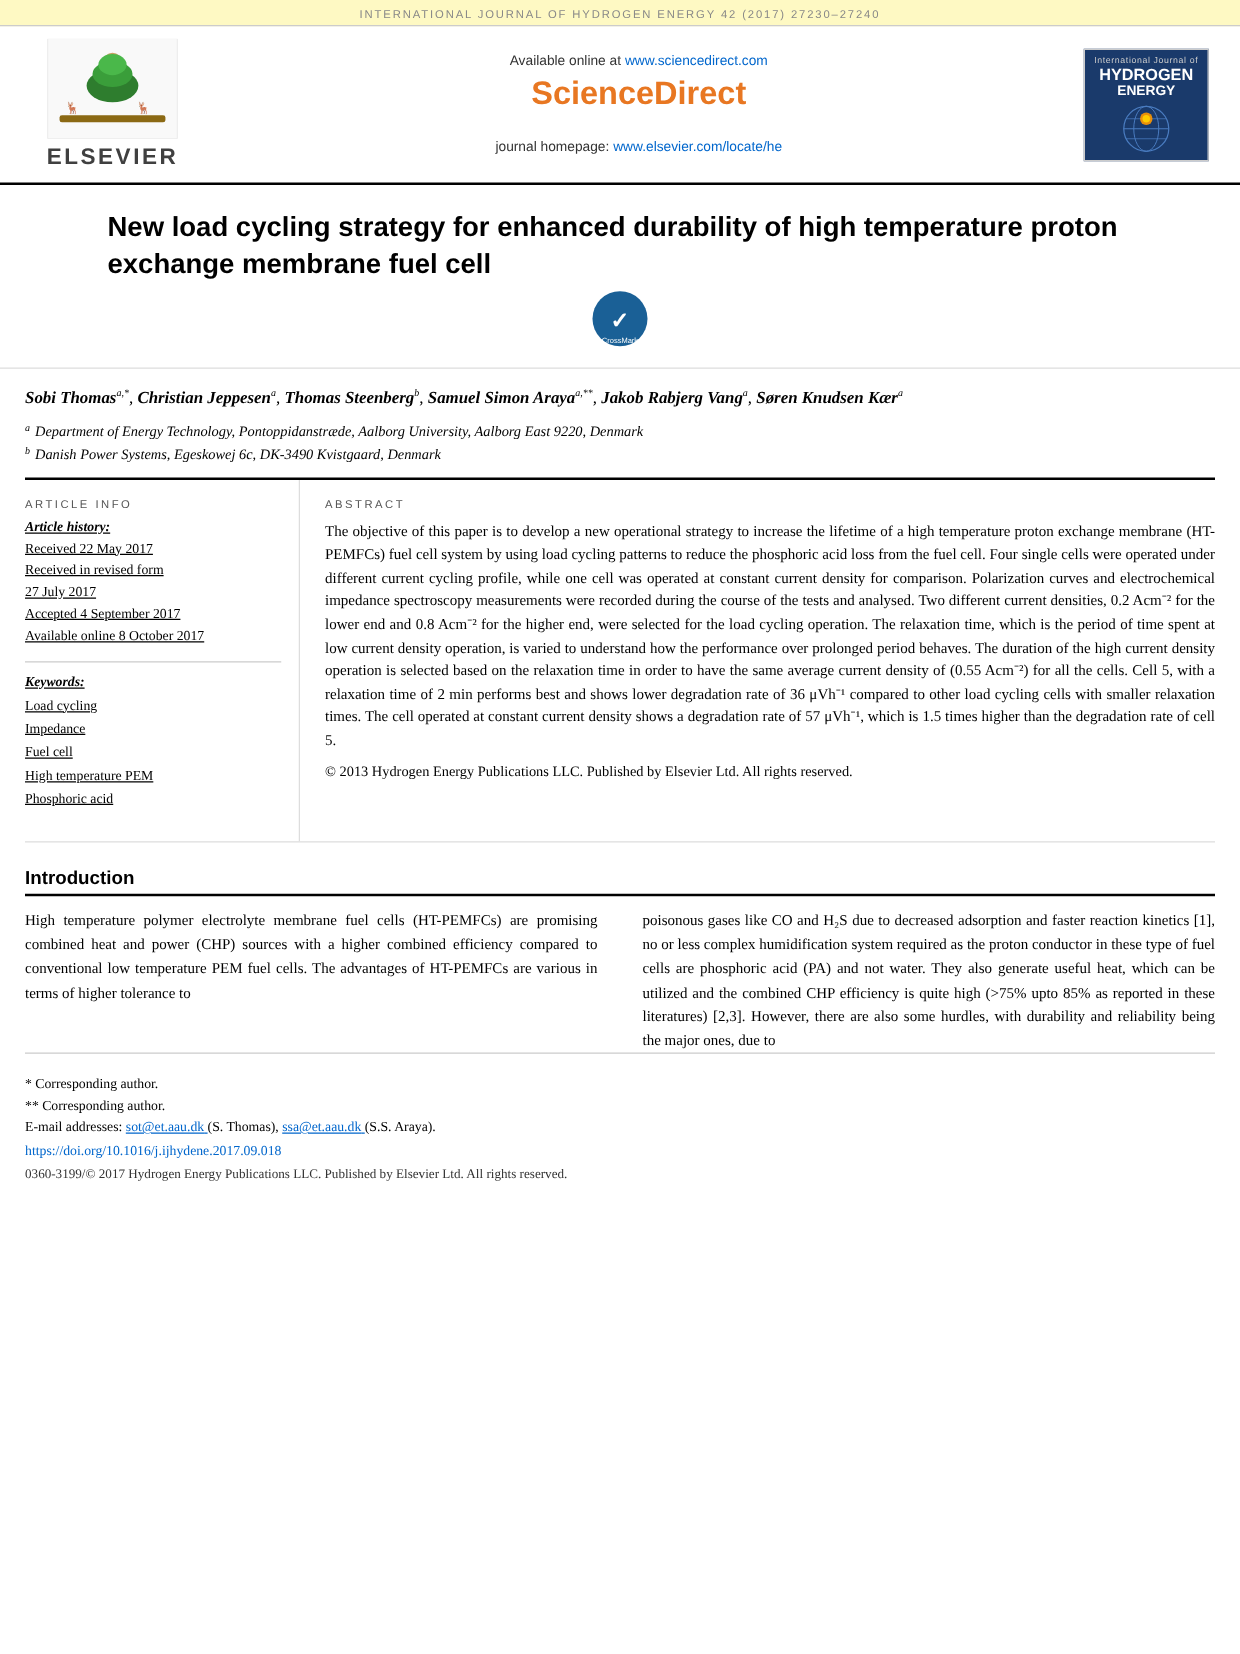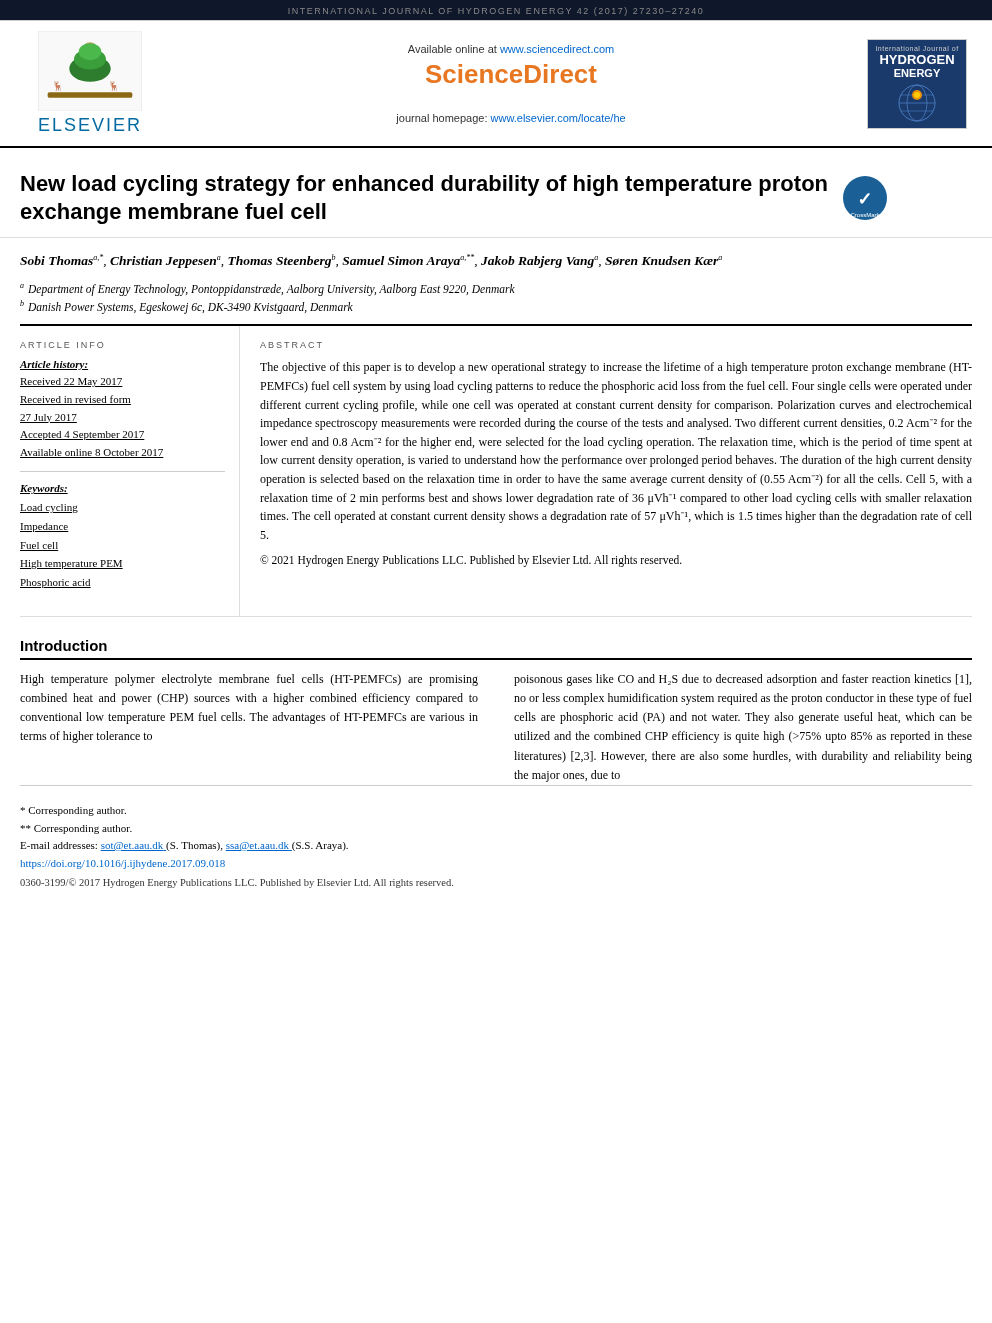--- a/index.html
+++ b/index.html
@@ -7,21 +7,21 @@
       width: 992px;
       min-height: 1323px;
       background: #fff;
       font-family: 'Times New Roman', Times, serif;
       font-size: 13px;
       color: #000;
     }
 
     
     .journal-bar {
-      background: #0f172a;
+      background: #fef9c3;
       text-align: center;
       padding: 6px 0 4px;
       border-bottom: 1px solid #ccc;
       letter-spacing: 1.5px;
       font-size: 9px;
       color: #888;
       font-family: Arial, sans-serif;
       text-transform: uppercase;
     }
 
@@ -40,22 +40,22 @@
       align-items: center;
       justify-content: center;
     }
     .elsevier-tree {
       width: 110px;
       height: 80px;
     }
     .elsevier-text {
       font-family: Arial, sans-serif;
       font-size: 18px;
-      font-weight: normal;
-      color: #0369a1;
+      font-weight: bold;
+      color: #404040;
       letter-spacing: 2px;
       margin-top: 4px;
     }
     .header-center {
       flex: 1;
       display: flex;
       flex-direction: column;
       align-items: center;
       justify-content: center;
       gap: 4px;
@@ -354,21 +354,21 @@
         <line x1="4" y1="12" x2="36" y2="12" stroke="#4a7cc0" stroke-width="0.6"></line>
         <line x1="4" y1="28" x2="36" y2="28" stroke="#4a7cc0" stroke-width="0.6"></line>
         <circle cx="20" cy="12" r="5" fill="#ff9900" opacity="0.9"></circle>
         <circle cx="20" cy="12" r="3" fill="#ffcc00"></circle>
       </svg>
     </div>
   </div>
 </div>
 
 <div class="title-section">
-  <div style="display:flex; align-items:flex-end;">
+  <div style="display:flex; align-items:center;flex-direction:column;">
     <div class="article-title">New load cycling strategy for enhanced durability of high temperature proton exchange membrane fuel cell</div>
     <div class="crossmark">
       <svg class="crossmark-icon" viewBox="0 0 50 50">
         <circle cx="25" cy="25" r="22" fill="#1a6096"></circle>
         <text x="25" y="32" text-anchor="middle" font-size="18" fill="white" font-weight="bold">✓</text>
         <text x="25" y="44" text-anchor="middle" font-size="6" fill="white" font-family="Arial">CrossMark</text>
       </svg>
     </div>
   </div>
 </div>
@@ -416,21 +416,21 @@
       <div class="keyword-item">Impedance</div>
       <div class="keyword-item">Fuel cell</div>
       <div class="keyword-item">High temperature PEM</div>
       <div class="keyword-item">Phosphoric acid</div>
     </div>
   </div>
 
   <div class="right-col">
     <div class="section-header">ABSTRACT</div>
     <div class="abstract-text">The objective of this paper is to develop a new operational strategy to increase the lifetime of a high temperature proton exchange membrane (HT-PEMFCs) fuel cell system by using load cycling patterns to reduce the phosphoric acid loss from the fuel cell. Four single cells were operated under different current cycling profile, while one cell was operated at constant current density for comparison. Polarization curves and electrochemical impedance spectroscopy measurements were recorded during the course of the tests and analysed. Two different current densities, 0.2 Acm⁻² for the lower end and 0.8 Acm⁻² for the higher end, were selected for the load cycling operation. The relaxation time, which is the period of time spent at low current density operation, is varied to understand how the performance over prolonged period behaves. The duration of the high current density operation is selected based on the relaxation time in order to have the same average current density of (0.55 Acm⁻²) for all the cells. Cell 5, with a relaxation time of 2 min performs best and shows lower degradation rate of 36 μVh⁻¹ compared to other load cycling cells with smaller relaxation times. The cell operated at constant current density shows a degradation rate of 57 μVh⁻¹, which is 1.5 times higher than the degradation rate of cell 5.</div>
-    <div class="abstract-copyright">© 2021 Hydrogen Energy Publications LLC. Published by Elsevier Ltd. All rights reserved.</div>
+    <div class="abstract-copyright">© 2013 Hydrogen Energy Publications LLC. Published by Elsevier Ltd. All rights reserved.</div>
   </div>
 </div>
 
 <div class="intro-section">
   <div class="section-title">Introduction</div>
   <div class="intro-two-col">
     <div class="intro-left">
       <p class="body-text">High temperature polymer electrolyte membrane fuel cells (HT-PEMFCs) are promising combined heat and power (CHP) sources with a higher combined efficiency compared to conventional low temperature PEM fuel cells. The advantages of HT-PEMFCs are various in terms of higher tolerance to</p>
     </div>
     <div class="intro-right">

